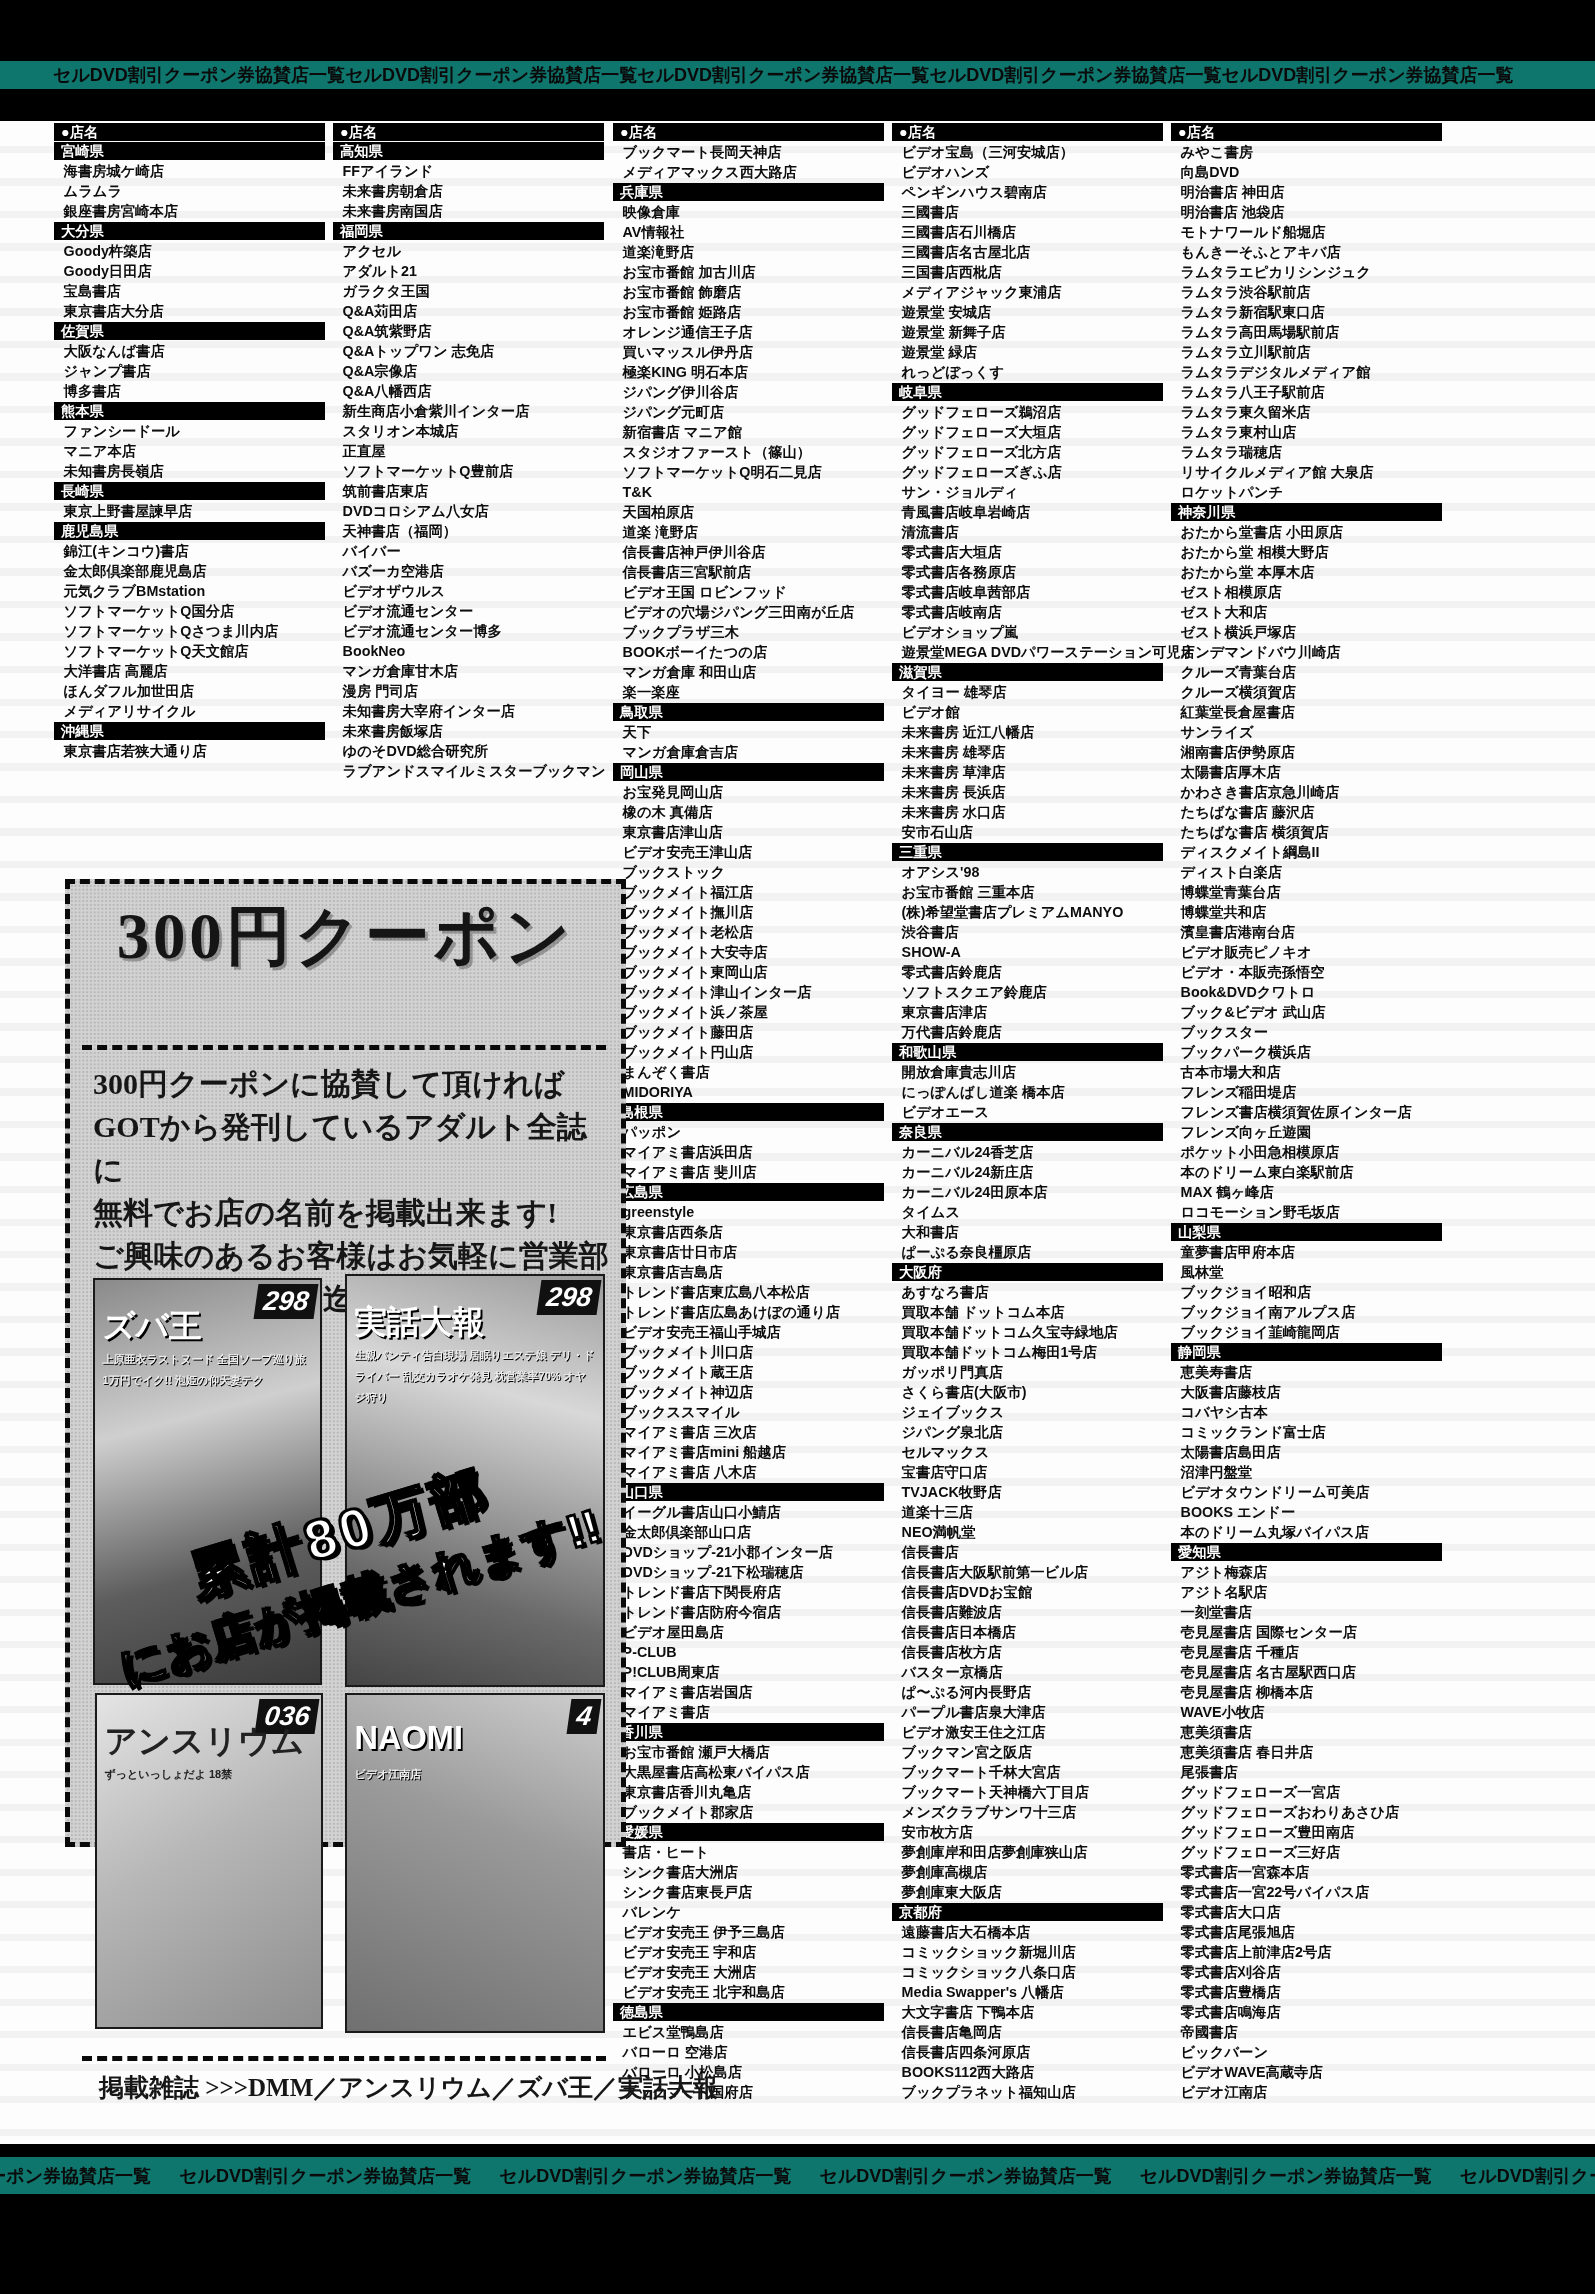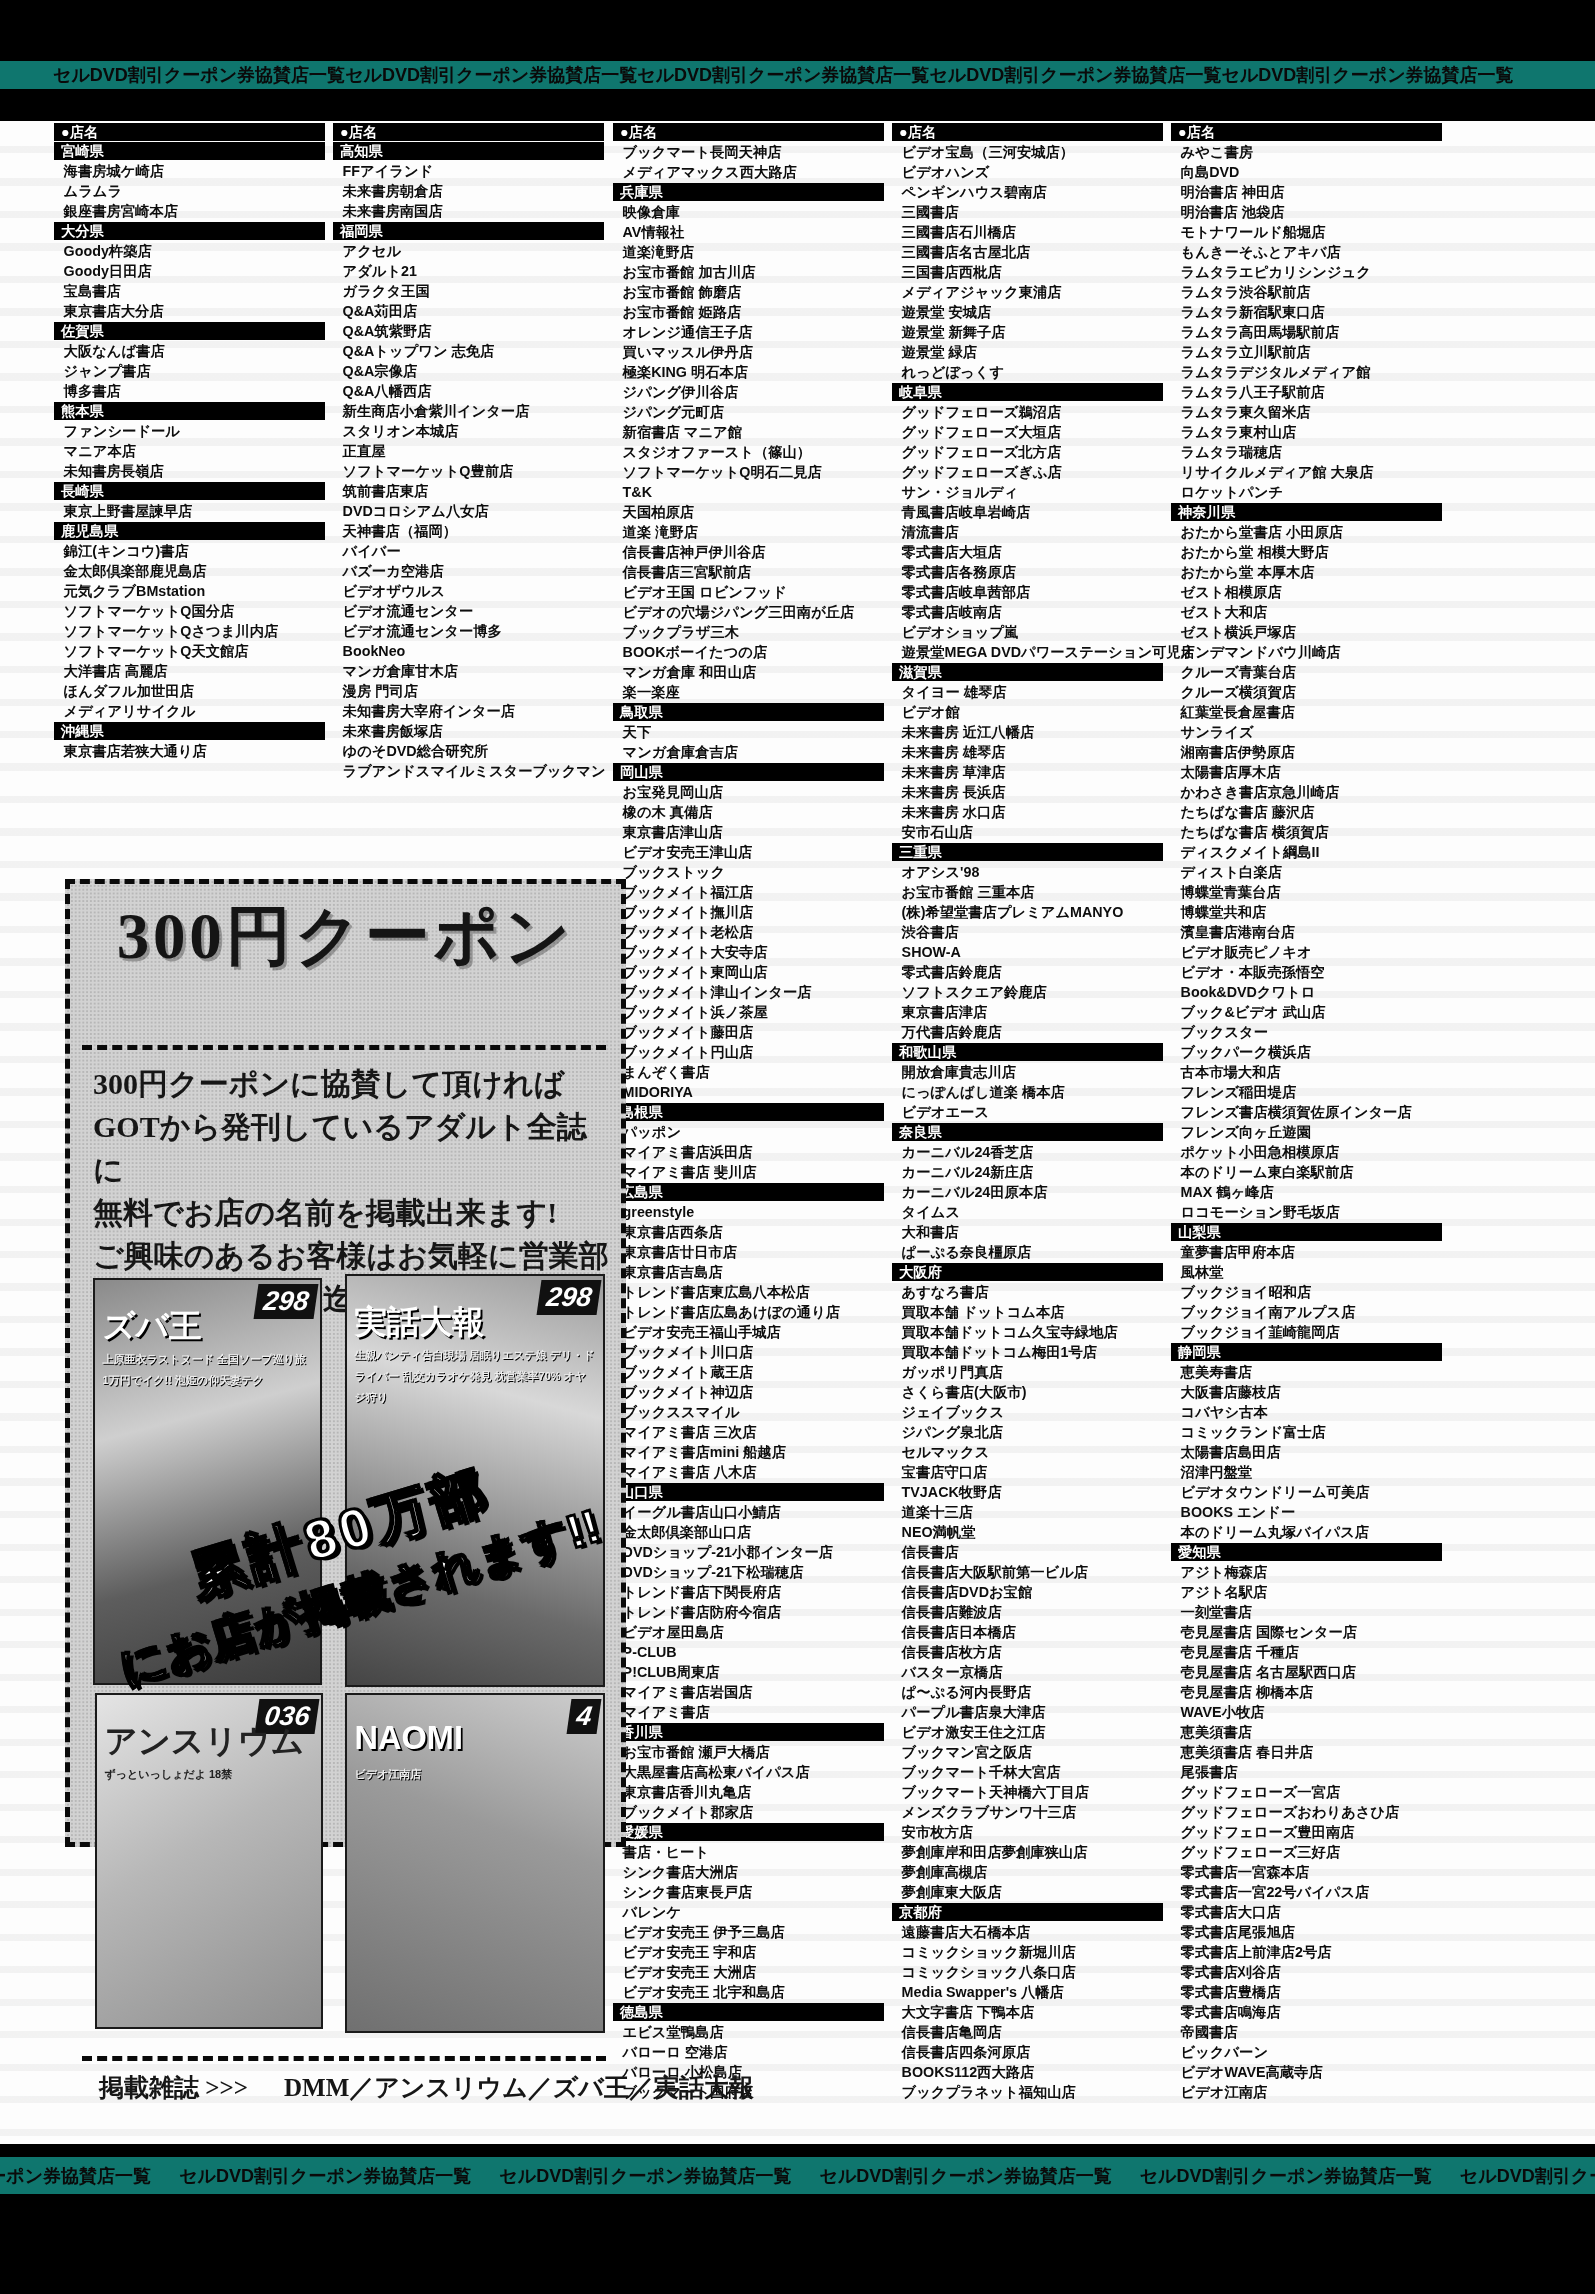--- a/index.html
+++ b/index.html
@@ -49,21 +49,21 @@
   .cover.c0{left:23px;top:394px;width:229px;height:407px;background:linear-gradient(165deg,#8a8a8a,#cfcfcf 35%,#5d5d5d 70%,#3c3c3c);}
   .cover.c1{left:275px;top:390px;width:260px;height:413px;background:linear-gradient(195deg,#9b9b9b,#d8d8d8 30%,#6a6a6a 75%,#454545);}
   .cover.c2{left:25px;top:809px;width:228px;height:336px;background:linear-gradient(150deg,#e4e4e4,#b7b7b7 45%,#8e8e8e);}
   .cover.c2 .cv-title,.cover.c2 .cv-sub{color:#222;text-shadow:none;}
   .cover.c3{left:275px;top:809px;width:260px;height:340px;background:linear-gradient(200deg,#cdcdcd,#9a9a9a 40%,#707070);}
   .ad-diag{position:absolute;left:-17px;top:612px;width:593px;transform:rotate(-17deg);
            text-align:center;font-weight:bold;color:#fff;z-index:5;
            -webkit-text-stroke:1.9px #000;text-shadow:3.8px 3.8px 0 #000,-1.9px -1.9px 0 #000,1.9px -1.9px 0 #000,-1.9px 1.9px 0 #000;}
   .ad-diag .d1{font-size:54px;letter-spacing:5.7px;}
   .ad-diag .d2{font-size:45px;letter-spacing:1px;}
-  .ad-caption{position:absolute;left:29px;top:1187px;width:507px;display:flex;gap:36px;
+  .ad-caption{position:absolute;left:29px;top:1187px;width:507px;display:flex;
               font-family:"Liberation Serif","DejaVu Serif",serif;font-size:25px;font-weight:bold;
               color:#161616;white-space:nowrap;justify-content:space-between;}
 </style>
 </head>
 <body>
 
 <div class="band top"></div>
 
 <div class="strip hdr">
   <div class="striprow">

